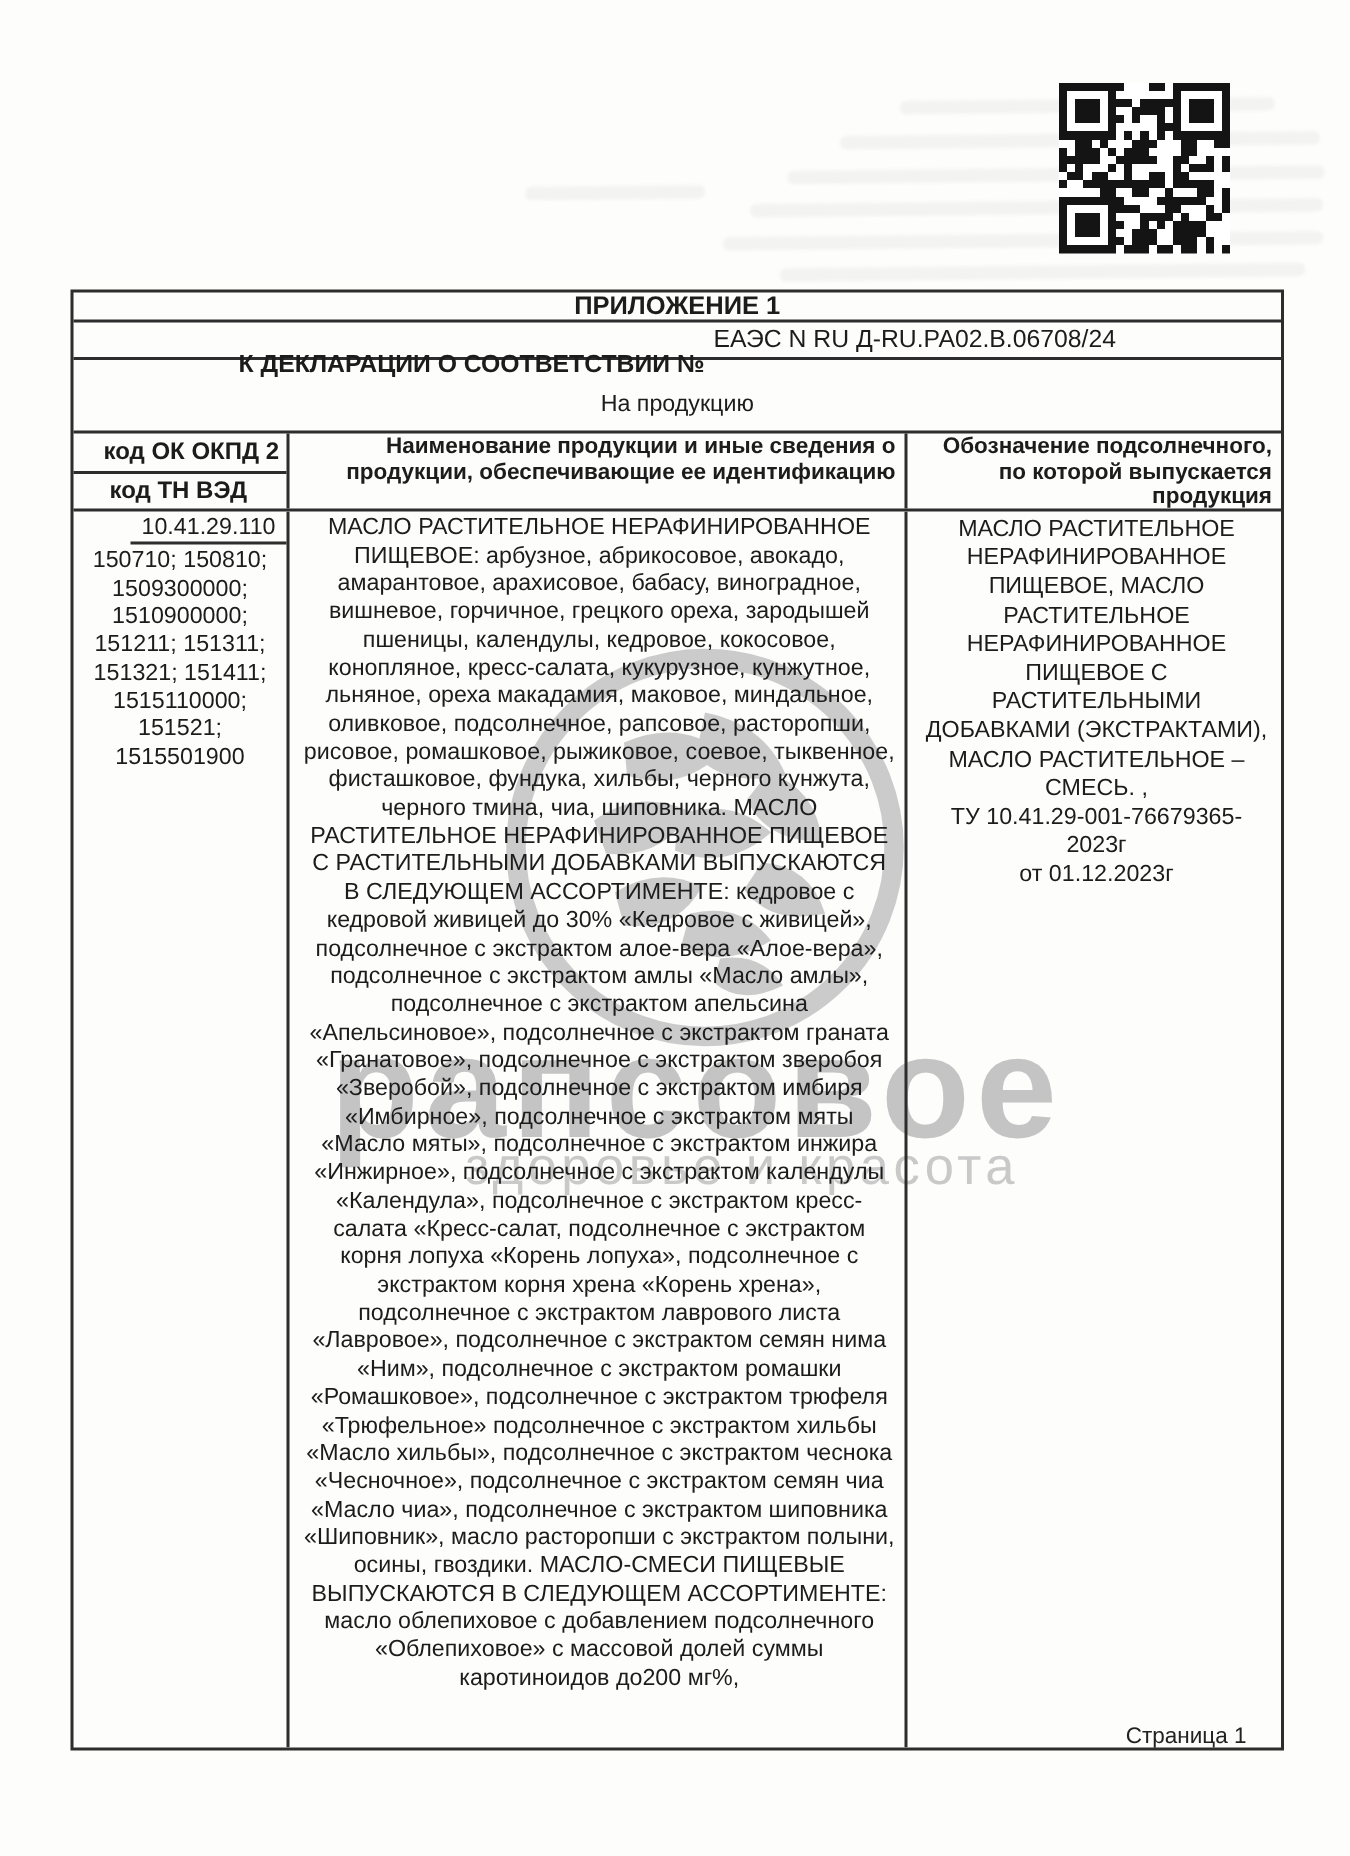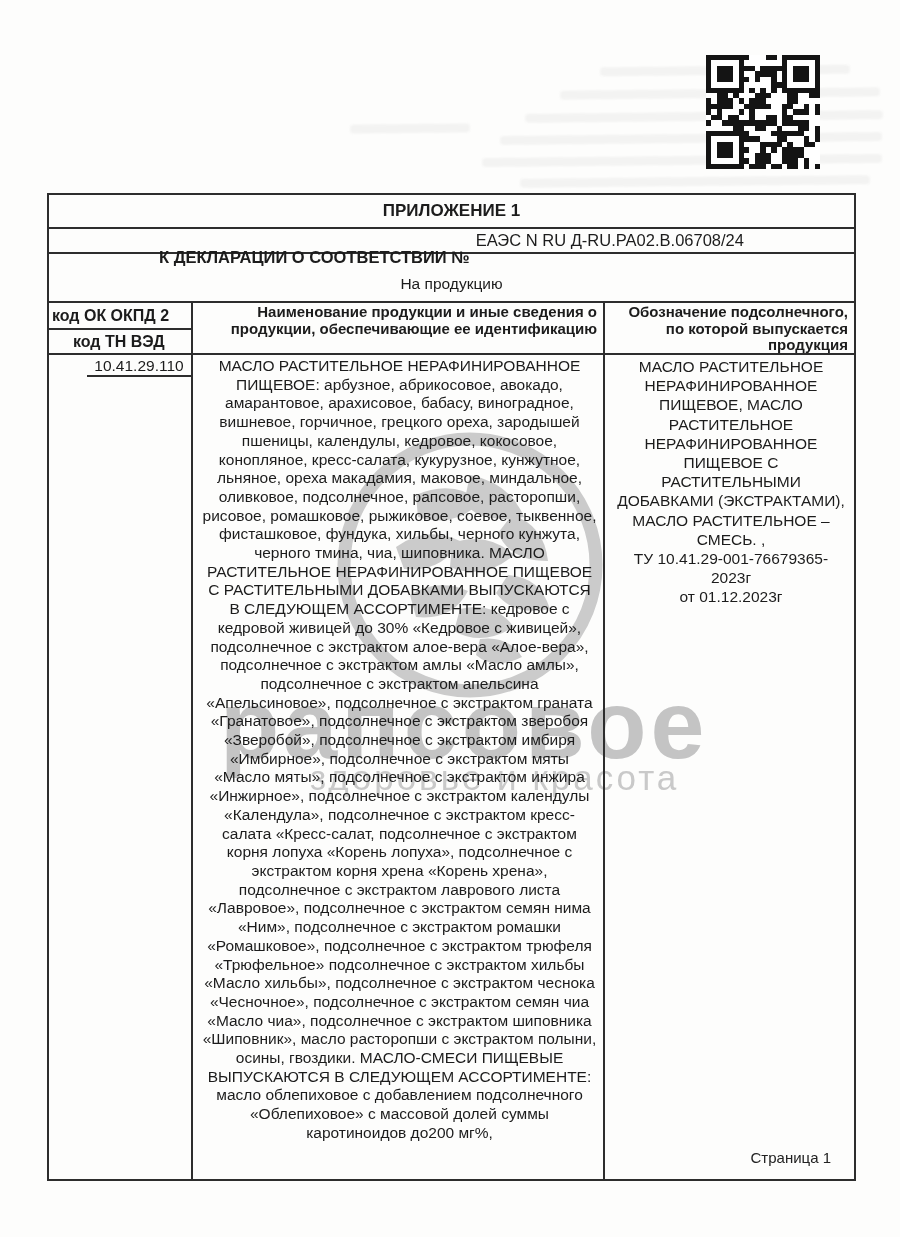--- a/index.html
+++ b/index.html
@@ -40,21 +40,21 @@
   }
 
   
   .doc-table{
     position:absolute; left:47px; top:193px; width:809px; z-index:1;
     border:2px solid #2d2d2d; background:transparent;
   }
   .t-row{ border-bottom:2px solid #2d2d2d; }
   .t-row:last-child{ border-bottom:none; }
   .title1{
-    height:34px; display:flex; align-items:center; justify-content:center;
+    height:20px; display:flex; align-items:center; justify-content:center;
     font-weight:700; font-size:17px;
   }
   .title2{
     height:25px; display:flex; align-items:center; justify-content:center;
     font-size:16.5px; white-space:nowrap;
   }
   .title2 .b{ font-weight:700; margin-right:6px;margin-top:34px; }
   .title3{
     height:37px; display:flex; align-items:center; justify-content:center;
     font-size:15.5px;
@@ -64,21 +64,21 @@
   .c1{ width:144px; border-right:2px solid #2d2d2d; flex:none; }
   .c2{ width:412px; border-right:2px solid #2d2d2d; flex:none; }
   .c3{ flex:1; }
   .head{ height:52px; }
   .head .hdr{
     font-weight:700; font-size:15px; line-height:16.6px;
     text-align:right; padding:1px 6px 0 6px;
   }
   .c1a{
     height:27px; border-bottom:2px solid #2d2d2d;
-    font-weight:700; font-size:16px; line-height:25px; padding-left:3px;
+    font-weight:700; font-size:16px; line-height:25px; padding-left:20px;
   }
   .c1b{ font-weight:700; font-size:16px; line-height:23px; padding-left:24px; }
   .bodyr{ height:824px; overflow:hidden; }
   .code-a{
     height:22px; border-bottom:2px solid #2d2d2d;
     text-align:center; font-size:15.5px; line-height:21px;margin-left:38px;
   }
   .code-b{
     text-align:center; font-size:15.5px; line-height:18.7px;
     white-space:pre-line; padding-top:2px;
@@ -399,20 +399,28 @@
         <div class="c1a">код ОК ОКПД 2</div>
         <div class="c1b">код ТН ВЭД</div>
       </div>
       <div class="c2 hdr">Наименование продукции и иные сведения о продукции, обеспечивающие ее идентификацию</div>
       <div class="c3 hdr">Обозначение подсолнечного, по которой выпускается продукция</div>
     </div>
 
     <div class="t-row cols bodyr">
       <div class="c1">
         <div class="code-a">10.41.29.110</div>
+        <div class="code-b">150710; 150810;
+1509300000;
+1510900000;
+151211; 151311;
+151321; 151411;
+1515110000;
+151521;
+1515501900</div>
       </div>
       <div class="c2 bodytext">МАСЛО РАСТИТЕЛЬНОЕ НЕРАФИНИРОВАННОЕ ПИЩЕВОЕ: арбузное, абрикосовое, авокадо, амарантовое, арахисовое, бабасу, виноградное, вишневое, горчичное, грецкого ореха, зародышей пшеницы, календулы, кедровое, кокосовое, конопляное, кресс-салата, кукурузное, кунжутное, льняное, ореха макадамия, маковое, миндальное, оливковое, подсолнечное, рапсовое, расторопши, рисовое, ромашковое, рыжиковое, соевое, тыквенное, фисташковое, фундука, хильбы, черного кунжута, черного тмина, чиа, шиповника. МАСЛО РАСТИТЕЛЬНОЕ НЕРАФИНИРОВАННОЕ ПИЩЕВОЕ С РАСТИТЕЛЬНЫМИ ДОБАВКАМИ ВЫПУСКАЮТСЯ В СЛЕДУЮЩЕМ АССОРТИМЕНТЕ: кедровое с кедровой живицей до 30% «Кедровое с живицей», подсолнечное с экстрактом алое-вера «Алое-вера», подсолнечное с экстрактом амлы «Масло амлы», подсолнечное с экстрактом апельсина «Апельсиновое», подсолнечное с экстрактом граната «Гранатовое», подсолнечное с экстрактом зверобоя «Зверобой», подсолнечное с экстрактом имбиря «Имбирное», подсолнечное с экстрактом мяты «Масло мяты», подсолнечное с экстрактом инжира «Инжирное», подсолнечное с экстрактом календулы «Календула», подсолнечное с экстрактом кресс-салата «Кресс-салат, подсолнечное с экстрактом корня лопуха «Корень лопуха», подсолнечное с экстрактом корня хрена «Корень хрена», подсолнечное с экстрактом лаврового листа «Лавровое», подсолнечное с экстрактом семян нима «Ним», подсолнечное с экстрактом ромашки «Ромашковое», подсолнечное с экстрактом трюфеля «Трюфельное» подсолнечное с экстрактом хильбы «Масло хильбы», подсолнечное с экстрактом чеснока «Чесночное», подсолнечное с экстрактом семян чиа «Масло чиа», подсолнечное с экстрактом шиповника «Шиповник», масло расторопши с экстрактом полыни, осины, гвоздики. МАСЛО-СМЕСИ ПИЩЕВЫЕ ВЫПУСКАЮТСЯ В СЛЕДУЮЩЕМ АССОРТИМЕНТЕ: масло облепиховое с добавлением подсолнечного «Облепиховое» с массовой долей суммы каротиноидов до200 мг%,</div>
       <div class="c3 bodytext pre">МАСЛО РАСТИТЕЛЬНОЕ
 НЕРАФИНИРОВАННОЕ
 ПИЩЕВОЕ,  МАСЛО
 РАСТИТЕЛЬНОЕ
 НЕРАФИНИРОВАННОЕ
 ПИЩЕВОЕ С
 РАСТИТЕЛЬНЫМИ
 ДОБАВКАМИ (ЭКСТРАКТАМИ),

